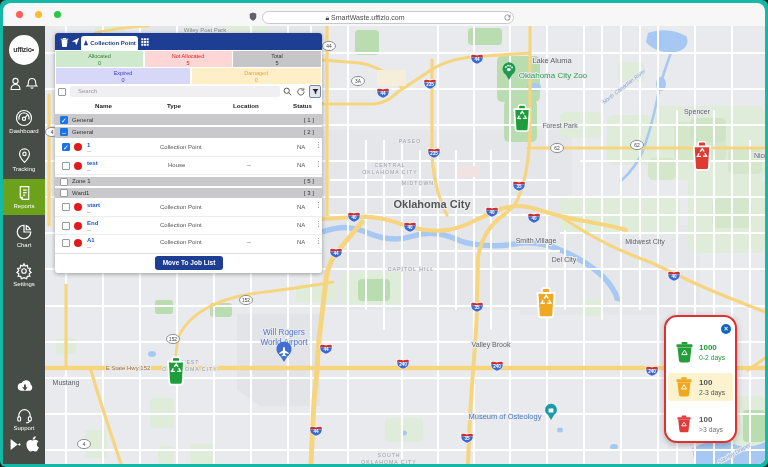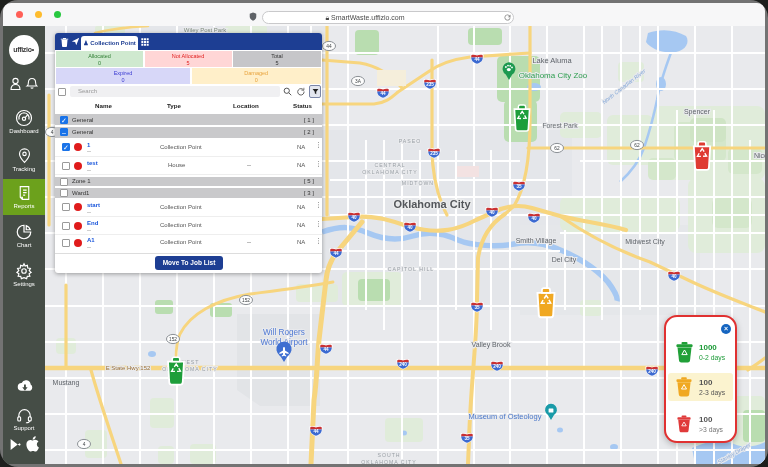--- a/index.html
+++ b/index.html
@@ -1,17 +1,17 @@
 <!DOCTYPE html>
 <html><head>
 <meta charset="utf-8">
 <style>
   * { margin:0; padding:0; box-sizing:border-box; }
   html,body { width:768px; height:467px; background:#1d1f1d; font-family:"Liberation Sans",sans-serif; overflow:hidden; }
-  .window { position:absolute; inset:0; background:#737373; border-radius:18px; overflow:hidden; }
+  .window { position:absolute; inset:0; background:#14b8a6; border-radius:6px; overflow:hidden; }
   .titlebar { position:absolute; left:3px; top:3px; right:3px; height:23px; background:#f7f7f8; border-radius:8px 8px 0 0; }
   .tl { position:absolute; top:8px; width:7px; height:7px; border-radius:50%; }
   .urlbar { position:absolute; left:259px; top:8px; width:252px; height:13px; background:#fff; border:1px solid #c9c9cb; border-radius:7px; font-size:7px; color:#4a4a4a; text-align:center; line-height:12px; padding-right:46px; }
   .sidebar { position:absolute; left:3px; top:26px; width:42px; bottom:3px; background:#454d46; }
   .maparea { position:absolute; left:45px; top:26px; width:720px; height:438px; background:#e9eaed; overflow:hidden; border-radius:0 0 7px 0; }
   .sideitem { position:absolute; left:0; width:42px; text-align:center; color:#fff; font-size:6px; }
   .panel { position:absolute; left:10px; top:7px; width:267px; height:240px; background:#fff; border-radius:3px; box-shadow:0 1px 4px rgba(0,0,0,.35); font-size:6px; }
   .phead { position:absolute; left:0; top:0; width:267px; height:17px; background:#1d3e93; border-radius:3px 3px 0 0; }
   .chip { position:absolute; text-align:center; line-height:1.3; font-size:5.5px; padding-top:1.5px; }
   .srow { position:absolute; left:0; width:267px; }

